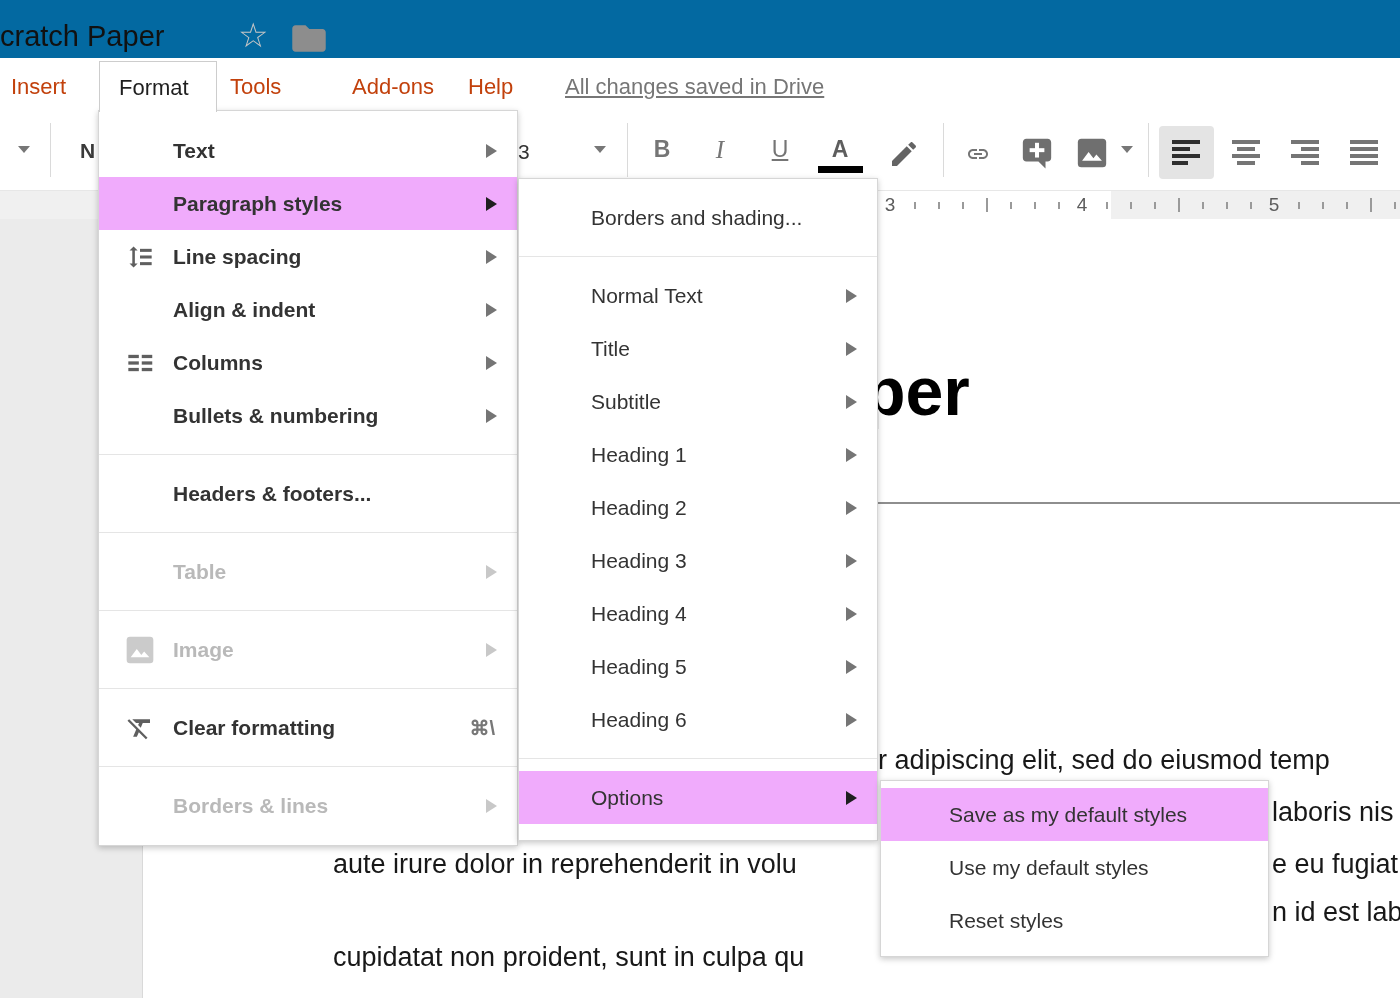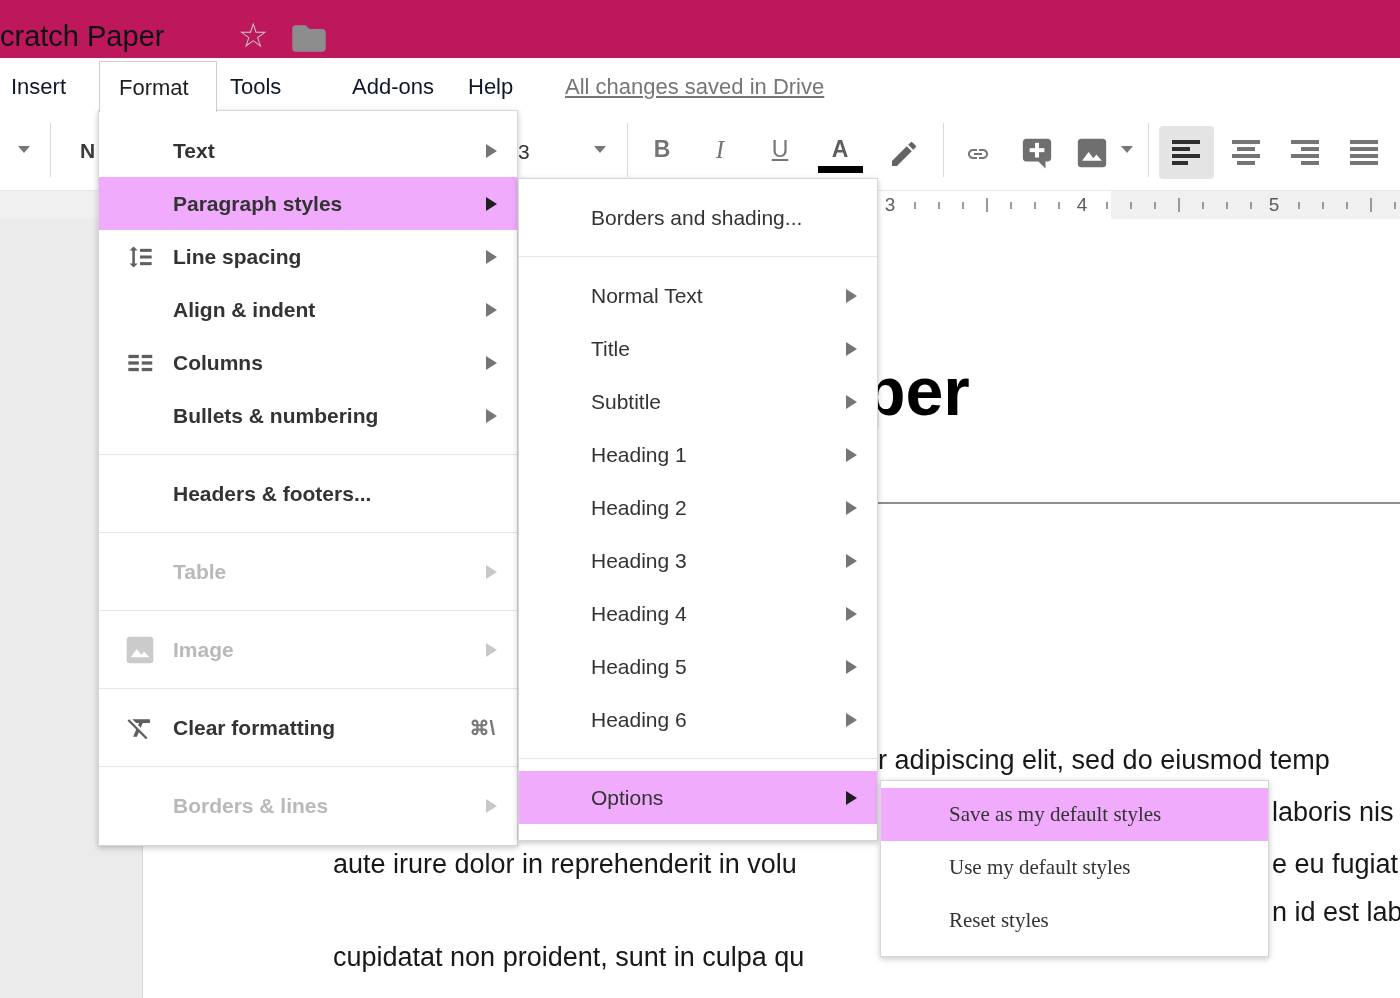--- a/index.html
+++ b/index.html
@@ -2,27 +2,27 @@
 <html><head>
 <meta charset="utf-8">
 <style>
   html,body{margin:0;padding:0;}
   body{
     position:relative;width:1400px;height:998px;overflow:hidden;
     background:#fff;font-family:"Liberation Sans",sans-serif;
     -webkit-font-smoothing:antialiased;
   }
   
-  .header{position:absolute;left:0;top:0;width:1400px;height:58px;background:#be185d;}
+  .header{position:absolute;left:0;top:0;width:1400px;height:58px;background:#0369a1;}
   .doc-title{position:absolute;left:0;top:20px;font-size:29px;color:#111;white-space:nowrap;}
   .star{position:absolute;left:238px;top:18px;font-size:34px;color:#c6c6c6;line-height:34px;}
   .folder{position:absolute;left:291px;top:24px;}
   
   .menubar{position:absolute;left:0;top:58px;width:1400px;height:52px;background:#fff;}
-  .mb{position:absolute;top:17px;font-size:22px;color:#0f172a;line-height:24px;cursor:default;}
+  .mb{position:absolute;top:17px;font-size:22px;color:#c2410c;line-height:24px;cursor:default;}
   .mb-insert{left:11px}.mb-tools{left:230px}.mb-addons{left:352px}.mb-help{left:468px}
   .mb-status{left:565px;color:#767676;text-decoration:underline;}
   .format-box{position:absolute;left:99px;top:3px;width:118px;height:51px;background:#fff;
     border:1px solid #cdcdcd;border-bottom:none;z-index:30;box-sizing:border-box;}
   .format-box span{position:absolute;left:19px;top:13px;font-size:22px;color:#1f1f1f;}
   
   .toolbar{position:absolute;left:0;top:110px;width:1400px;height:80px;background:#fff;}
   .tb-div{position:absolute;top:13px;width:1px;height:54px;background:#dadada;}
   .caret{position:absolute;width:0;height:0;border-left:6px solid transparent;
     border-right:6px solid transparent;border-top:7px solid #777;}
@@ -48,21 +48,21 @@
   .page{position:absolute;left:142px;top:219px;width:1258px;height:779px;background:#fff;
     border-left:1px solid #d9d9d9;box-sizing:border-box;}
   .doc-heading{position:absolute;left:864px;top:352px;font-size:68px;font-weight:700;color:#000;white-space:nowrap;}
   .doc-hr{position:absolute;left:333px;top:502px;width:1067px;height:2px;background:#8e8e8e;}
   .doc-line{position:absolute;font-size:27px;color:#181818;white-space:nowrap;line-height:32px;}
   
   .menu{position:absolute;background:#fff;border:1px solid #d6d6d6;
     box-shadow:0 2px 6px rgba(0,0,0,.22);box-sizing:border-box;}
   .format-menu{left:98px;top:110px;width:420px;padding:13px 0;z-index:20;font-weight:bold;}
   .para-menu{left:518px;top:178px;width:360px;padding:12px 0 16px 0;z-index:21;}
-  .opt-menu{left:880px;top:780px;width:389px;padding:7px 0 9px 0;z-index:22;font-family:Liberation Serif, serif;}
+  .opt-menu{left:880px;top:780px;width:389px;padding:7px 0 9px 0;z-index:22;}
   .menu-row{position:relative;height:53px;display:flex;align-items:center;
     font-size:21px;color:#333;cursor:default;}
   .format-menu .menu-row{padding-left:74px;}
   .para-menu .menu-row{padding-left:72px;}
   .opt-menu .menu-row{padding-left:68px;}
   .menu-row.hl{background:#f0abfc;}
   .menu-row.disabled{color:#b9b9b9;}
   .menu-arrow{position:absolute;right:20px;top:50%;transform:translateY(-50%);
     width:0;height:0;border-left:11px solid #757575;
     border-top:7px solid transparent;border-bottom:7px solid transparent;}

